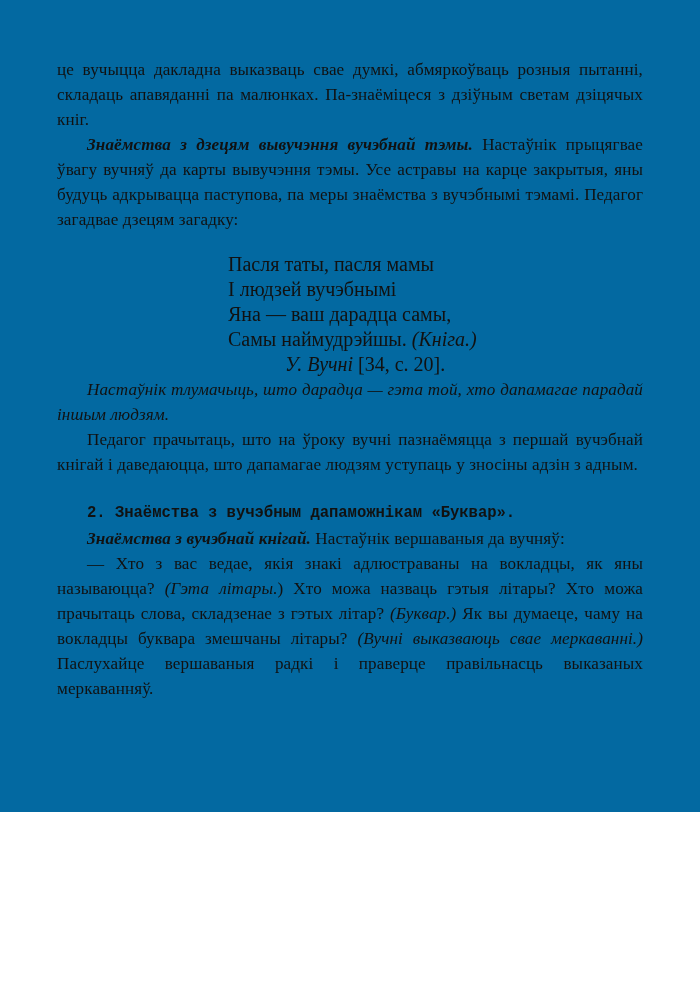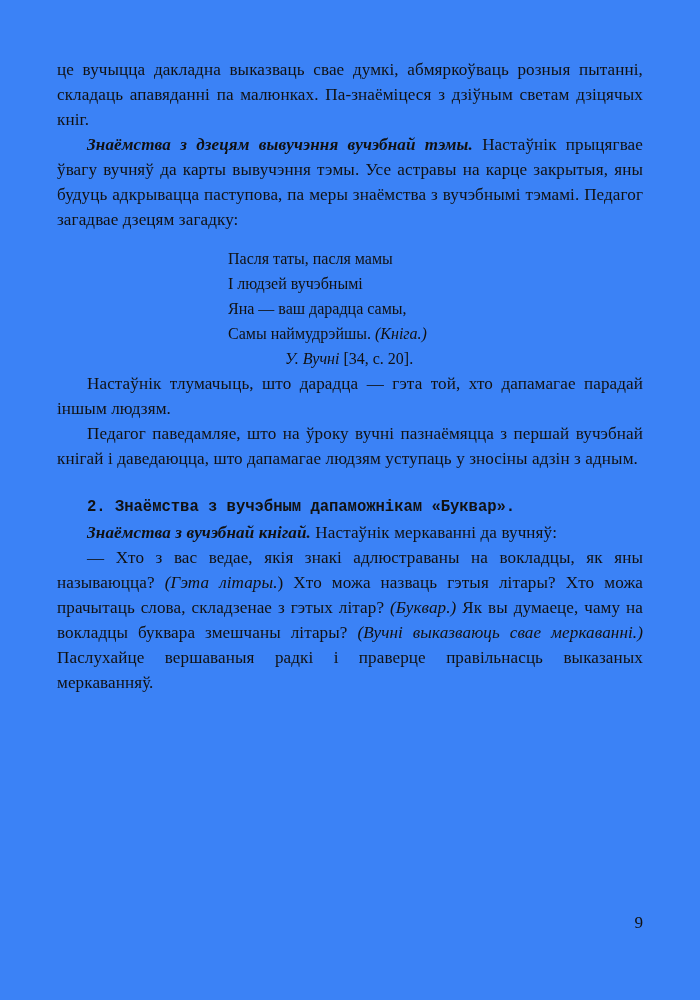--- a/index.html
+++ b/index.html
@@ -3,22 +3,22 @@
 <meta charset="utf-8">
 <style>
   html, body {
     margin: 0;
     padding: 0;
     background: #ffffff;
   }
   .page {
     position: relative;
     width: 700px;
-    height: 1000px;
-    background: #3b82f6;
+    height: 812px;
+    background: #0369a1;
     overflow: hidden;
     font-family: "Liberation Serif", "DejaVu Serif", serif;
     color: #111111;
     -webkit-font-smoothing: antialiased;
   }
   .content {
     position: absolute;
     left: 57px;
     top: 57px;
     width: 586px;
@@ -37,37 +37,38 @@
   }
   .lead {
     font-weight: bold;
     font-style: italic;
   }
   .ital {
     font-style: italic;
   }
   
   .verse {
-    margin: 14px 0 0 0;
+    margin: 20px 0 0 0;
     padding: 0;
-    font-size: 16px;
+    font-size: 20px;
     line-height: 25px;
   }
   .verse .vline {
     margin: 0;
     padding-left: 171px;
     white-space: pre-wrap;
   }
   .verse .attribution {
     margin: 0;
     padding-left: 228px;
     white-space: pre-wrap;
   }
   .after-verse {
     margin-top: 28px;
+    font-style: italic;
   }
   
   h2.section-heading {
     font-family: Liberation Mono, monospace;
     font-weight: bold;
     font-size: 15.6px;
     line-height: 25px;
     margin: 24px 0 0 0;
     padding-left: 30px;
     letter-spacing: -0.05px;
@@ -102,25 +103,25 @@
     <div class="verse">
       <div class="vline">Пасля таты, пасля мамы</div>
       <div class="vline">І людзей вучэбнымі</div>
       <div class="vline">Яна — ваш дарадца самы,</div>
       <div class="vline"><span>Самы наймудрэйшы. </span><span class="ital">(Кніга.)</span></div>
       <div class="attribution"><span class="ital">У. Вучні</span><span> [34, с. 20].</span></div>
     </div>
 
     <p class="body-par indent after-verse">Настаўнік тлумачыць, што дарадца — гэта той, хто дапамагае парадай іншым людзям.</p>
 
-    <p class="body-par indent gap-par">Педагог паведамляе, што на ўроку вучні пазнаёмяцца з першай вучэбнай кнігай і даведаюцца, што дапамагае людзям уступаць у зносіны адзін з адным.</p>
+    <p class="body-par indent gap-par">Педагог прачытаць, што на ўроку вучні пазнаёмяцца з першай вучэбнай кнігай і даведаюцца, што дапамагае людзям уступаць у зносіны адзін з адным.</p>
 
     <h2 class="section-heading">2. Знаёмства з вучэбным дапаможнікам «Буквар».</h2>
 
-    <p class="body-par indent after-heading"><span class="lead">Знаёмства з вучэбнай кнігай.</span><span> Настаўнік меркаванні да вучняў:</span></p>
+    <p class="body-par indent after-heading"><span class="lead">Знаёмства з вучэбнай кнігай.</span><span> Настаўнік вершаваныя да вучняў:</span></p>
 
 
     <p class="body-par indent gap-par"><span>— Хто з вас ведае, якія знакі адлюстраваны на вокладцы, як яны называюцца? </span><span class="ital">(Гэта літары.</span><span>) Хто можа назваць гэтыя літары? Хто можа прачытаць слова, складзенае з гэтых літар? </span><span class="ital">(Буквар.)</span><span> Як вы думаеце, чаму на вокладцы буквара змешчаны літары? </span><span class="ital">(Вучні выказваюць свае меркаванні.)</span><span> Паслухайце вершаваныя радкі і праверце правільнасць выказаных меркаванняў.</span></p>
 
   </div>
 
   <div class="page-number">9</div>
 </div>
 
 </body></html>

